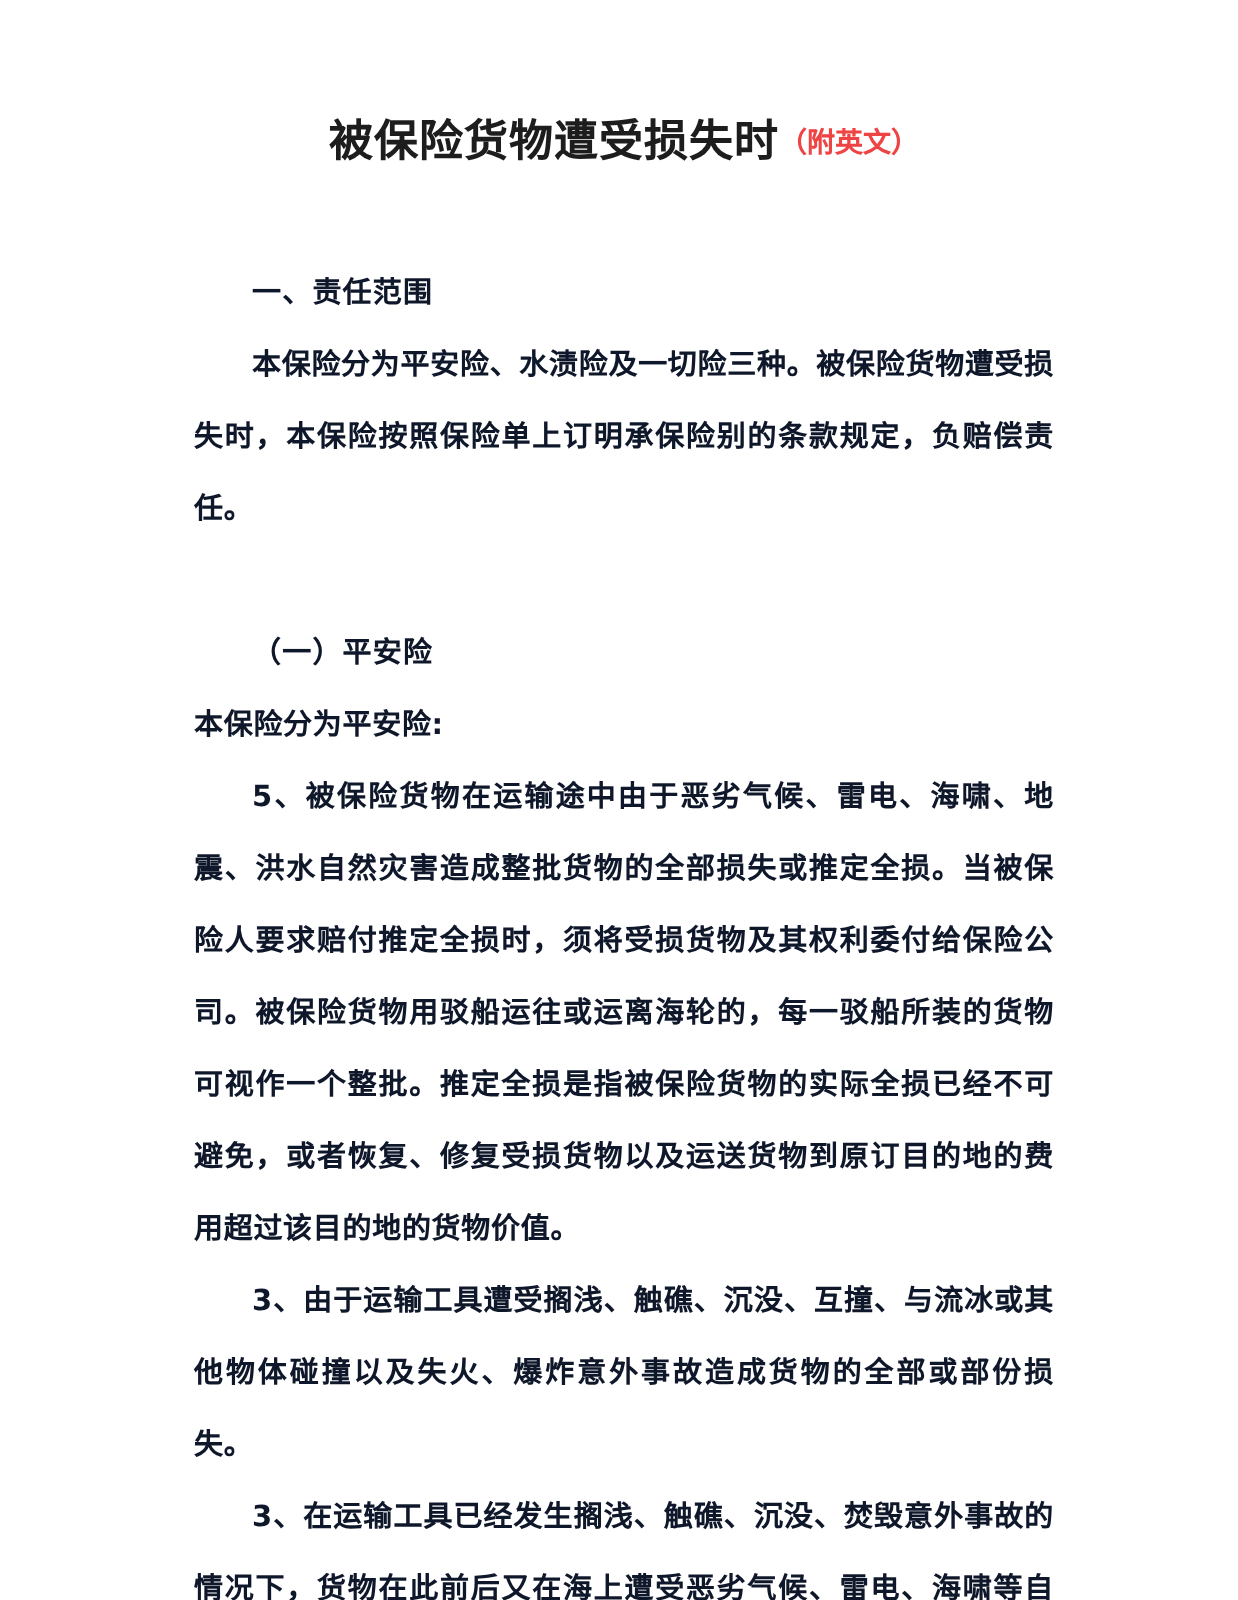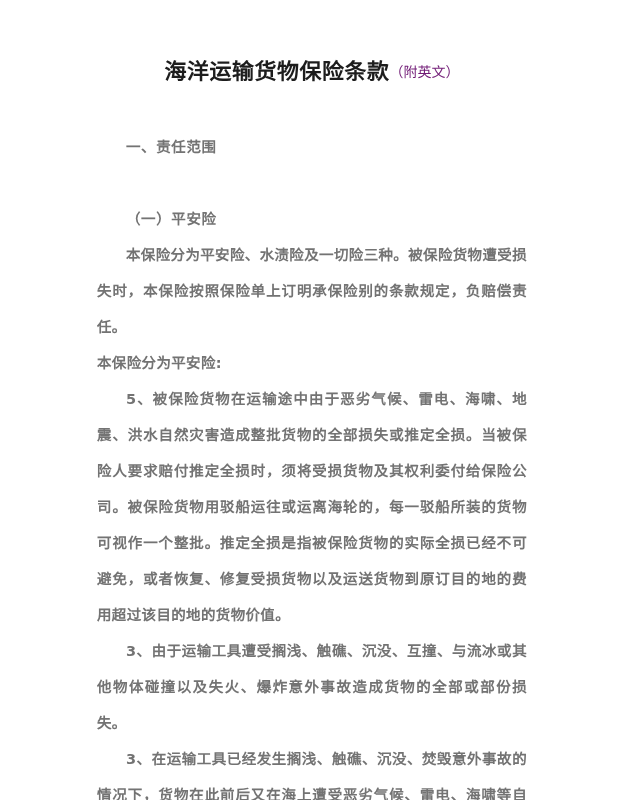--- a/index.html
+++ b/index.html
@@ -36,31 +36,31 @@
     font-size: 22px;
     font-weight: bold;
     color: #1d1d1d;
     letter-spacing: 0.5px;
     line-height: 34px;
     margin: 0 0 40px 0;
     white-space: nowrap;
   }
   .doc-title .title-suffix {
     font-size: 14px;
-    font-weight: normal;
+    font-weight: bold;
     letter-spacing: 0;
-    color: #701a75;
+    color: #ef4444;
     vertical-align: 2px;
   }
 
   
   .para {
     font-size: 14.5px;
     line-height: 36px;
-    color: #737373;
+    color: #0f172a;
     font-weight: 600;
     text-align: justify;
     text-justify: inter-ideograph;
     margin: 0;
     letter-spacing: 0.35px;
   }
   .para.indent {
     text-indent: 2em;
   }
   .para.section-head {
@@ -70,27 +70,27 @@
   .gap-before {
     margin-top: 36px;
   }
 </style>
 </head>
 <body>
 
 <div class="page">
   <div class="page-body">
 
-    <h1 class="doc-title"><span>海洋运输货物保险条款</span><span class="title-suffix">（附英文）</span></h1>
+    <h1 class="doc-title"><span>被保险货物遭受损失时</span><span class="title-suffix">（附英文）</span></h1>
 
     <p class="para section-head">一、责任范围</p>
 
+    <p class="para indent">本保险分为平安险、水渍险及一切险三种。被保险货物遭受损失时，本保险按照保险单上订明承保险别的条款规定，负赔偿责任。</p>
+
     <p class="para section-head gap-before">（一）平安险</p>
-
-    <p class="para indent">本保险分为平安险、水渍险及一切险三种。被保险货物遭受损失时，本保险按照保险单上订明承保险别的条款规定，负赔偿责任。</p>
 
     <p class="para">本保险分为平安险:</p>
 
     <p class="para indent">5、被保险货物在运输途中由于恶劣气候、雷电、海啸、地震、洪水自然灾害造成整批货物的全部损失或推定全损。当被保险人要求赔付推定全损时，须将受损货物及其权利委付给保险公司。被保险货物用驳船运往或运离海轮的，每一驳船所装的货物可视作一个整批。推定全损是指被保险货物的实际全损已经不可避免，或者恢复、修复受损货物以及运送货物到原订目的地的费用超过该目的地的货物价值。</p>
 
     <p class="para indent">3、由于运输工具遭受搁浅、触礁、沉没、互撞、与流冰或其他物体碰撞以及失火、爆炸意外事故造成货物的全部或部份损失。</p>
 
     <p class="para indent">3、在运输工具已经发生搁浅、触礁、沉没、焚毁意外事故的情况下，货物在此前后又在海上遭受恶劣气候、雷电、海啸等自然灾害所造成的部份损失。</p>
 
   </div>

